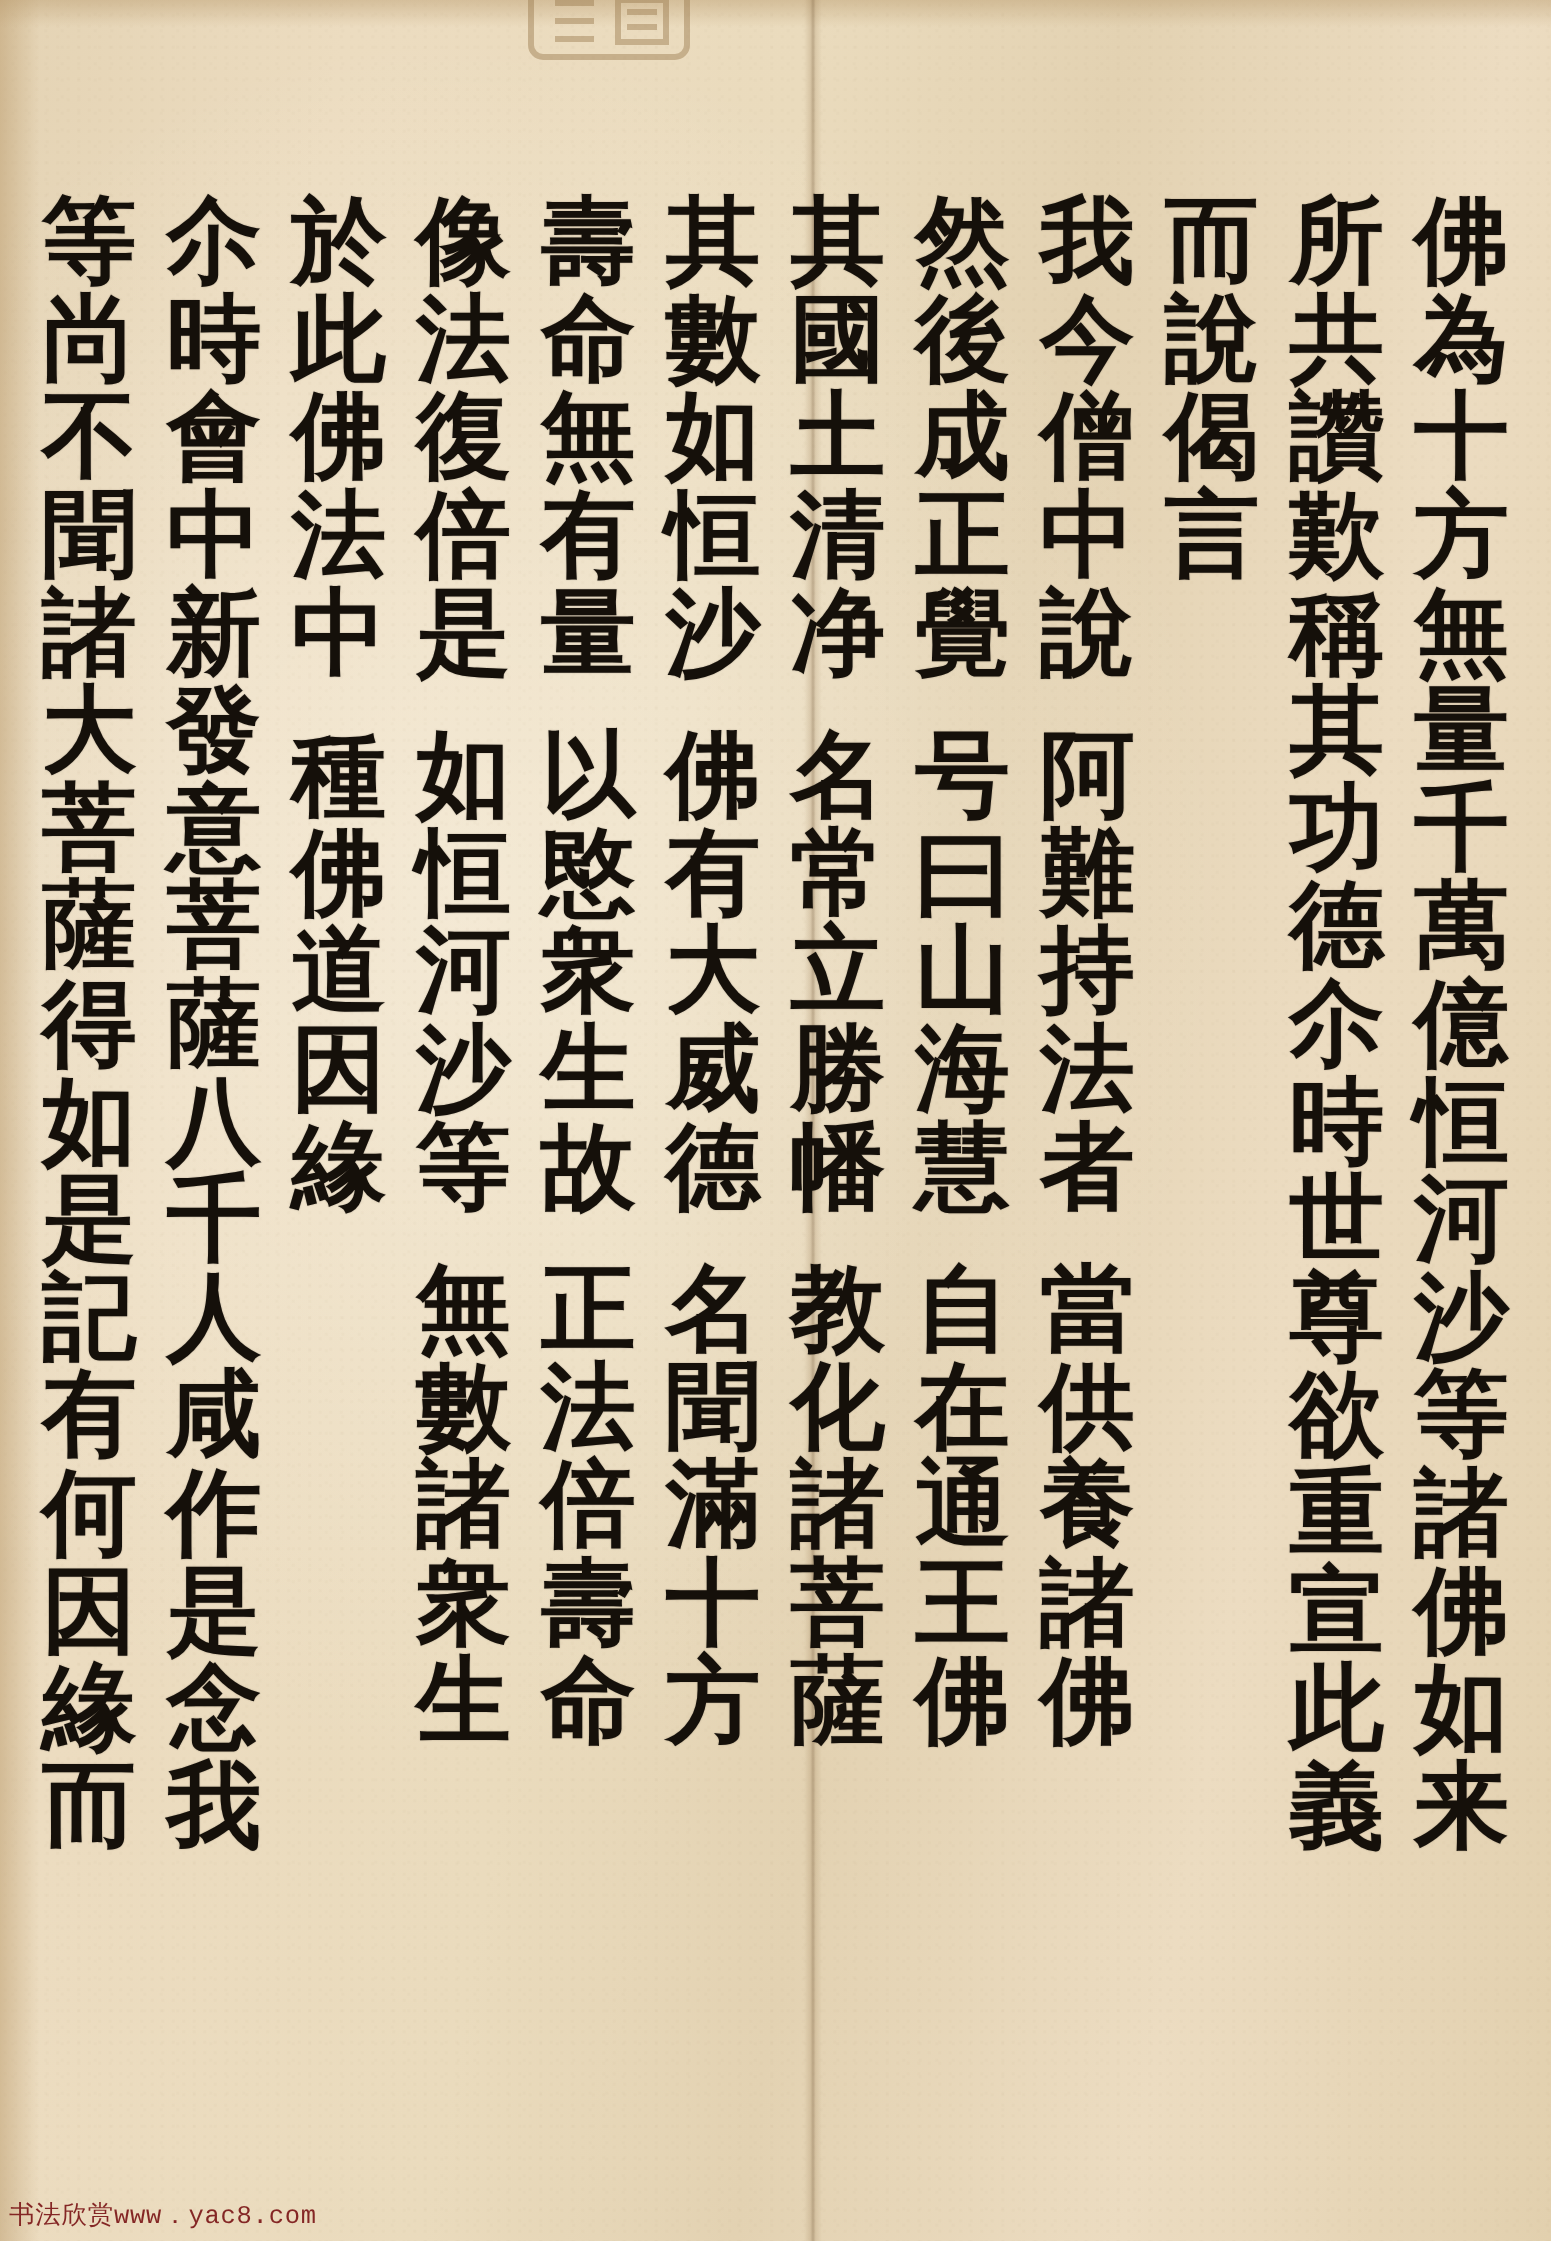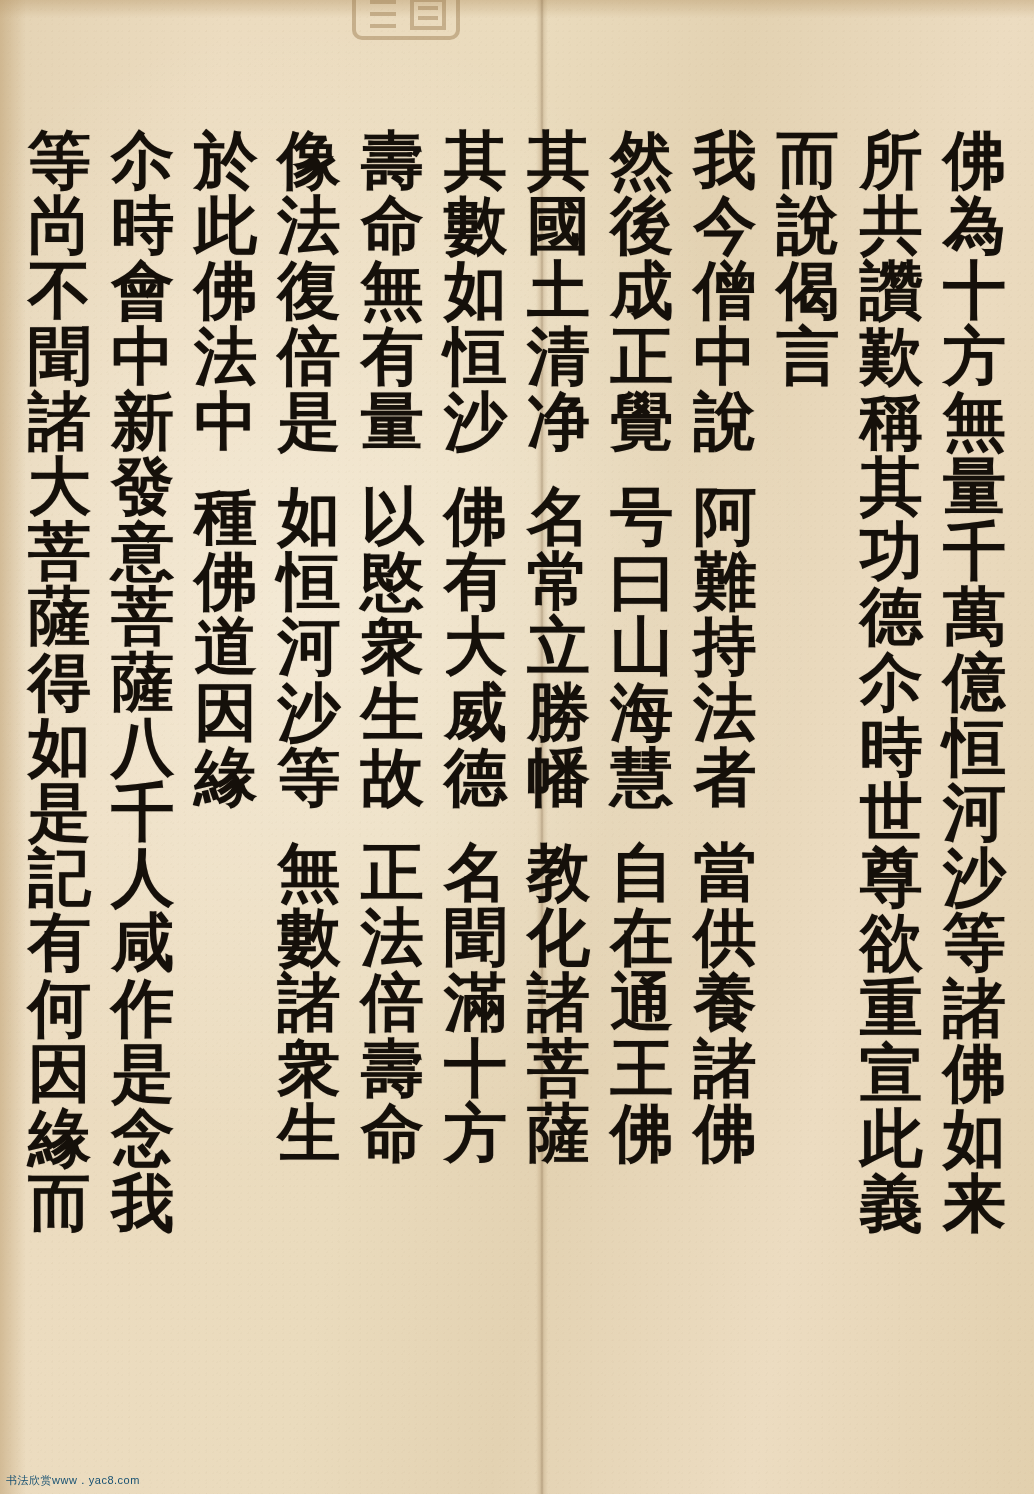--- a/index.html
+++ b/index.html
@@ -98,23 +98,23 @@
     font-weight: 600;
     letter-spacing: 0;
     text-shadow: 0 0 1px rgba(20,12,4,0.35);
   }
   .col-gap { height: 30px; }
 
   #watermark {
     position: absolute;
     left: 6px;
     bottom: 6px;
-    font-family: Liberation Sans, sans-serif;
-    font-size: 11px;
-    color: #0c4a6e;
+    font-family: Liberation Mono, monospace;
+    font-size: 17px;
+    color: #7f1d1d;
     letter-spacing: 0.5px;
     opacity: 0.95;
   }
 </style>
 </head>
 <body>
 
 <div id="page">
 
   <div id="paper-base"></div>

